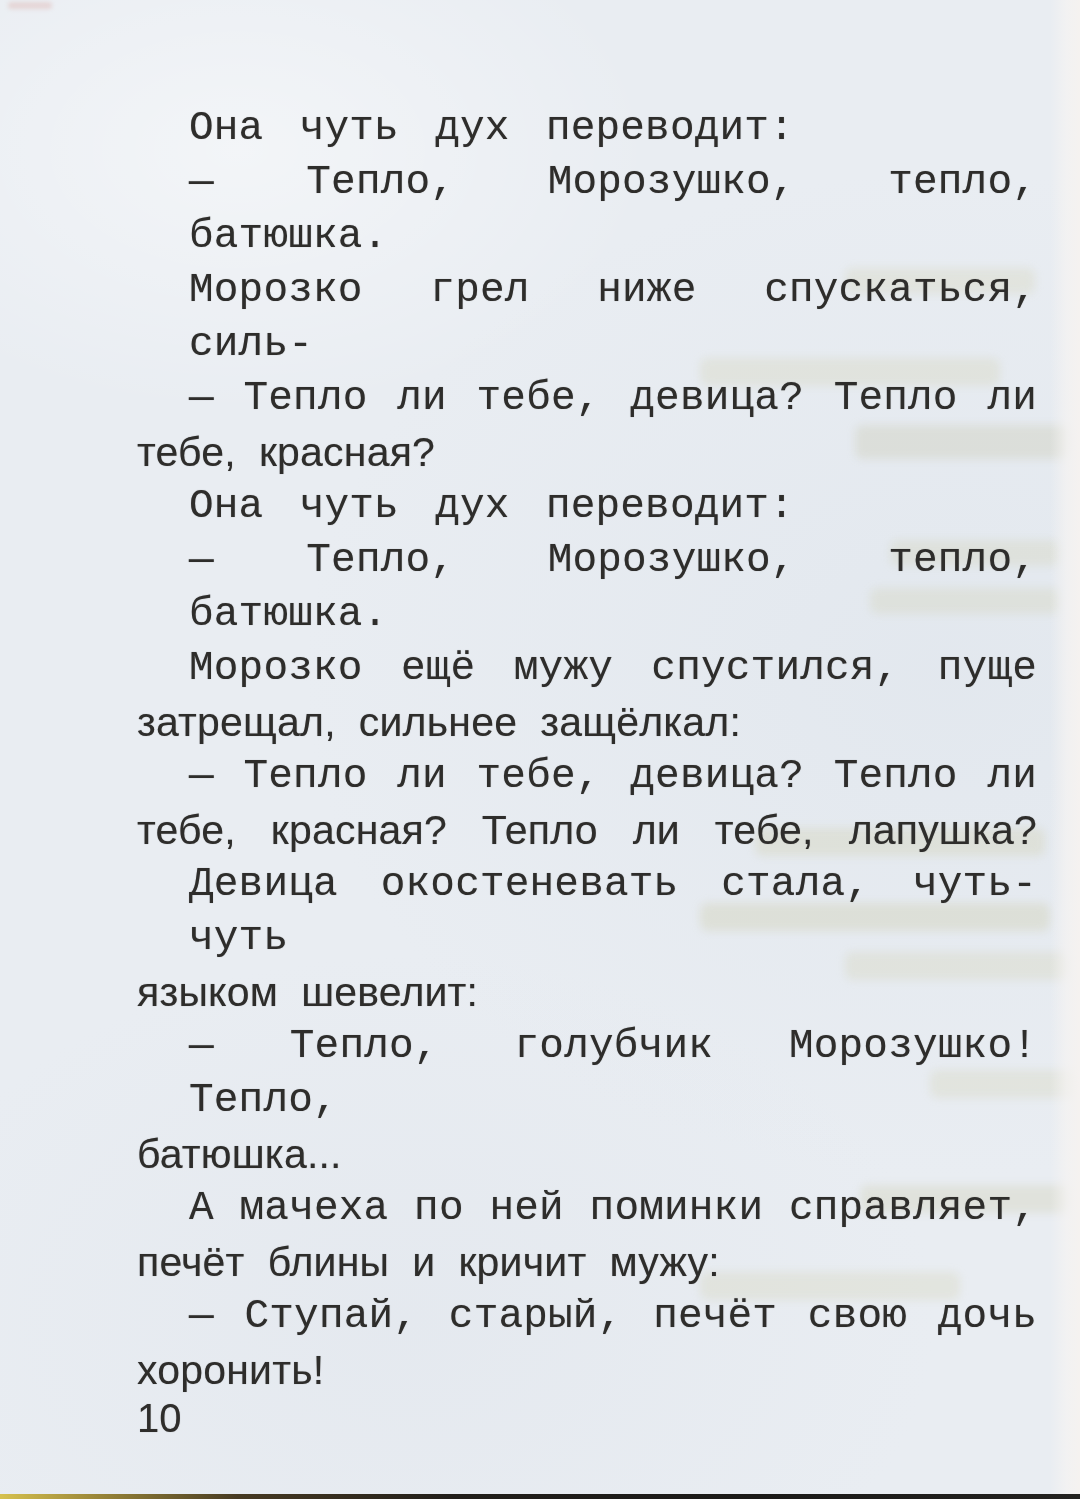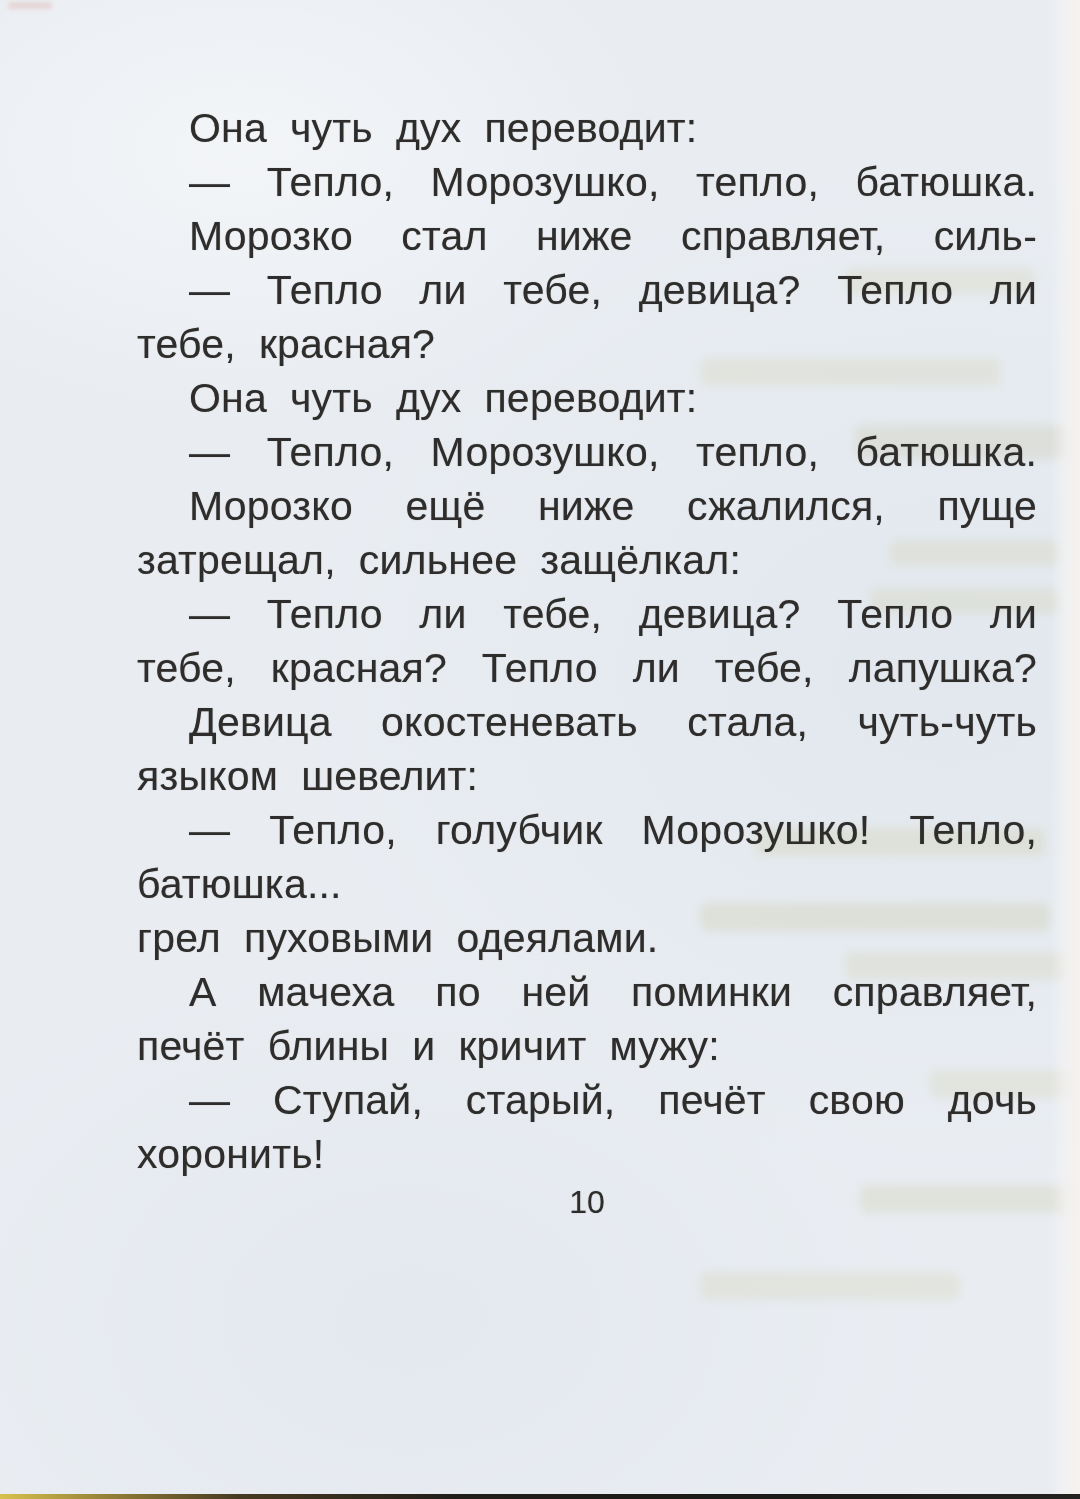--- a/index.html
+++ b/index.html
@@ -40,26 +40,25 @@
     white-space: nowrap;
     word-spacing: 0.28em;
     letter-spacing: 0.2px;
   }
   .line.fill {
     white-space: normal;
     text-align: justify;
     text-align-last: justify;
     word-spacing: normal;
   }
-  .line.indent { padding-left: 52px; }
+  .line.indent { padding-left: 52px; font-family: Liberation Mono, monospace; }
 
   .page-number {
     margin-top: -6px;
-    text-align: center;
-    font-size: 32px;
+    font-size: 40px;
     line-height: 54px;
     color: var(--ink, #2e2d2b);
     text-shadow: 0 0 1px rgba(46,45,43,0.38);
   }
 
   
   .ghost {
     position: absolute;
     background: rgba(196,190,130,0.17);
     border-radius: 8px;
@@ -132,34 +131,33 @@
   <div class="ghost g7"></div>
   <div class="ghost g8"></div>
   <div class="ghost g9"></div>
   <div class="ghost g10"></div>
   <div class="ghost g11"></div>
 
   <main class="text-block">
     <div>
         <div class="line indent">Она чуть дух переводит:</div>
         <div class="line indent fill">— Тепло, Морозушко, тепло, батюшка.</div>
-        <div class="line indent fill">Морозко стал ниже справляет, силь-</div>
+        <div class="line indent fill">Морозко грел ниже спускаться, силь-</div>
         <div class="line indent fill">— Тепло ли тебе, девица? Тепло ли</div>
         <div class="line">тебе, красная?</div>
         <div class="line indent">Она чуть дух переводит:</div>
         <div class="line indent fill">— Тепло, Морозушко, тепло, батюшка.</div>
-        <div class="line indent fill">Морозко ещё ниже сжалился, пуще</div>
+        <div class="line indent fill">Морозко ещё мужу спустился, пуще</div>
         <div class="line">затрещал, сильнее защёлкал:</div>
         <div class="line indent fill">— Тепло ли тебе, девица? Тепло ли</div>
         <div class="line fill">тебе, красная? Тепло ли тебе, лапушка?</div>
         <div class="line indent fill">Девица окостеневать стала, чуть-чуть</div>
         <div class="line">языком шевелит:</div>
         <div class="line indent fill">— Тепло, голубчик Морозушко! Тепло,</div>
         <div class="line">батюшка...</div>
-        <div class="line">грел пуховыми одеялами.</div>
         <div class="line indent fill">А мачеха по ней поминки справляет,</div>
         <div class="line">печёт блины и кричит мужу:</div>
         <div class="line indent fill">— Ступай, старый, печёт свою дочь</div>
         <div class="line">хоронить!</div>
       </div>
     <div class="page-number">10</div>
   </main>
 
   <div class="right-edge"></div>
   <div class="bottom-edge"></div>

